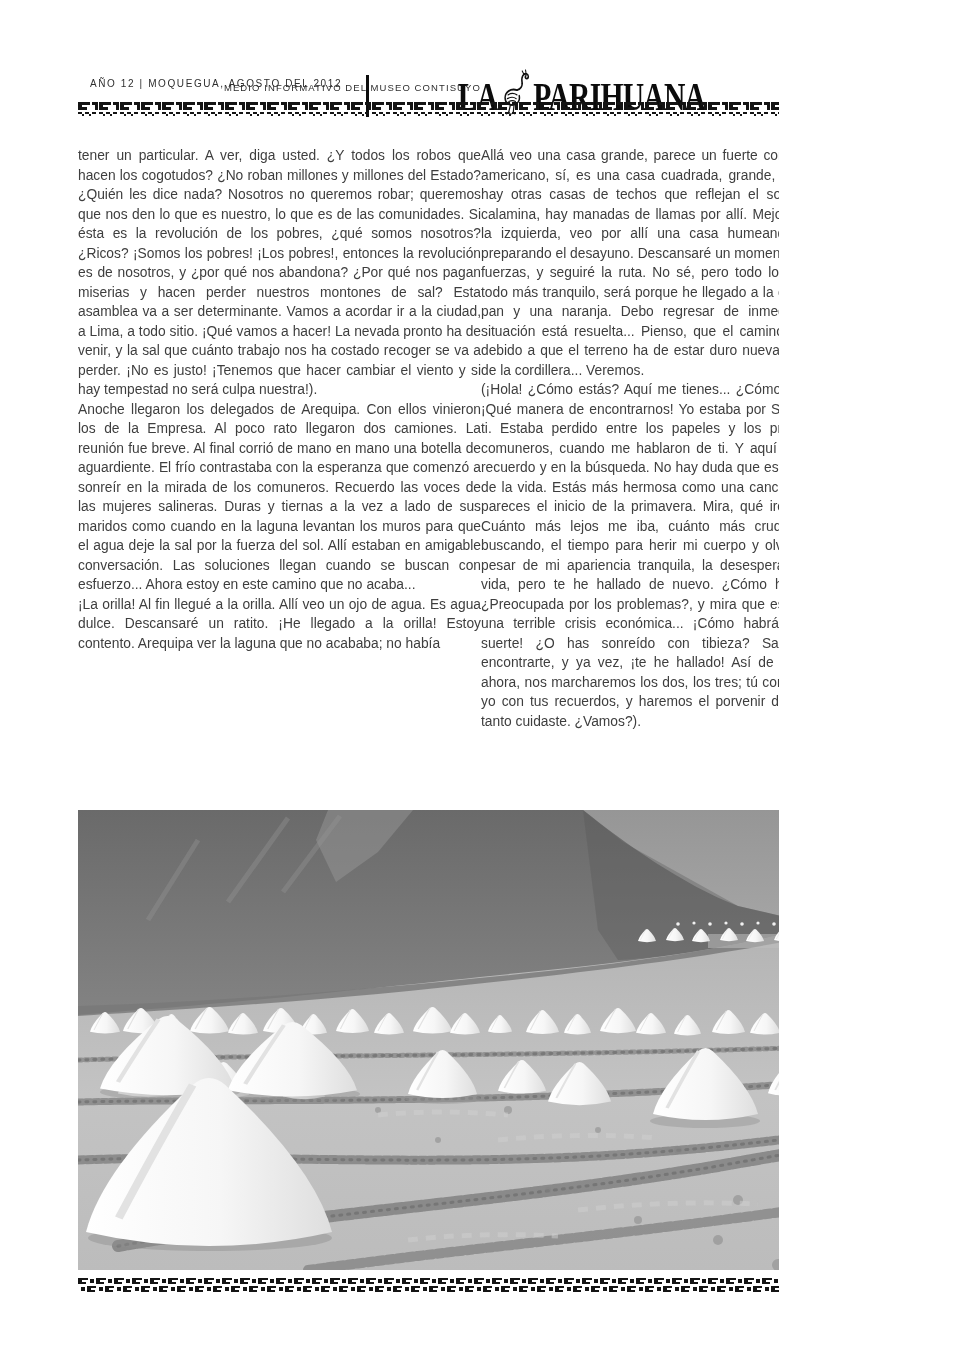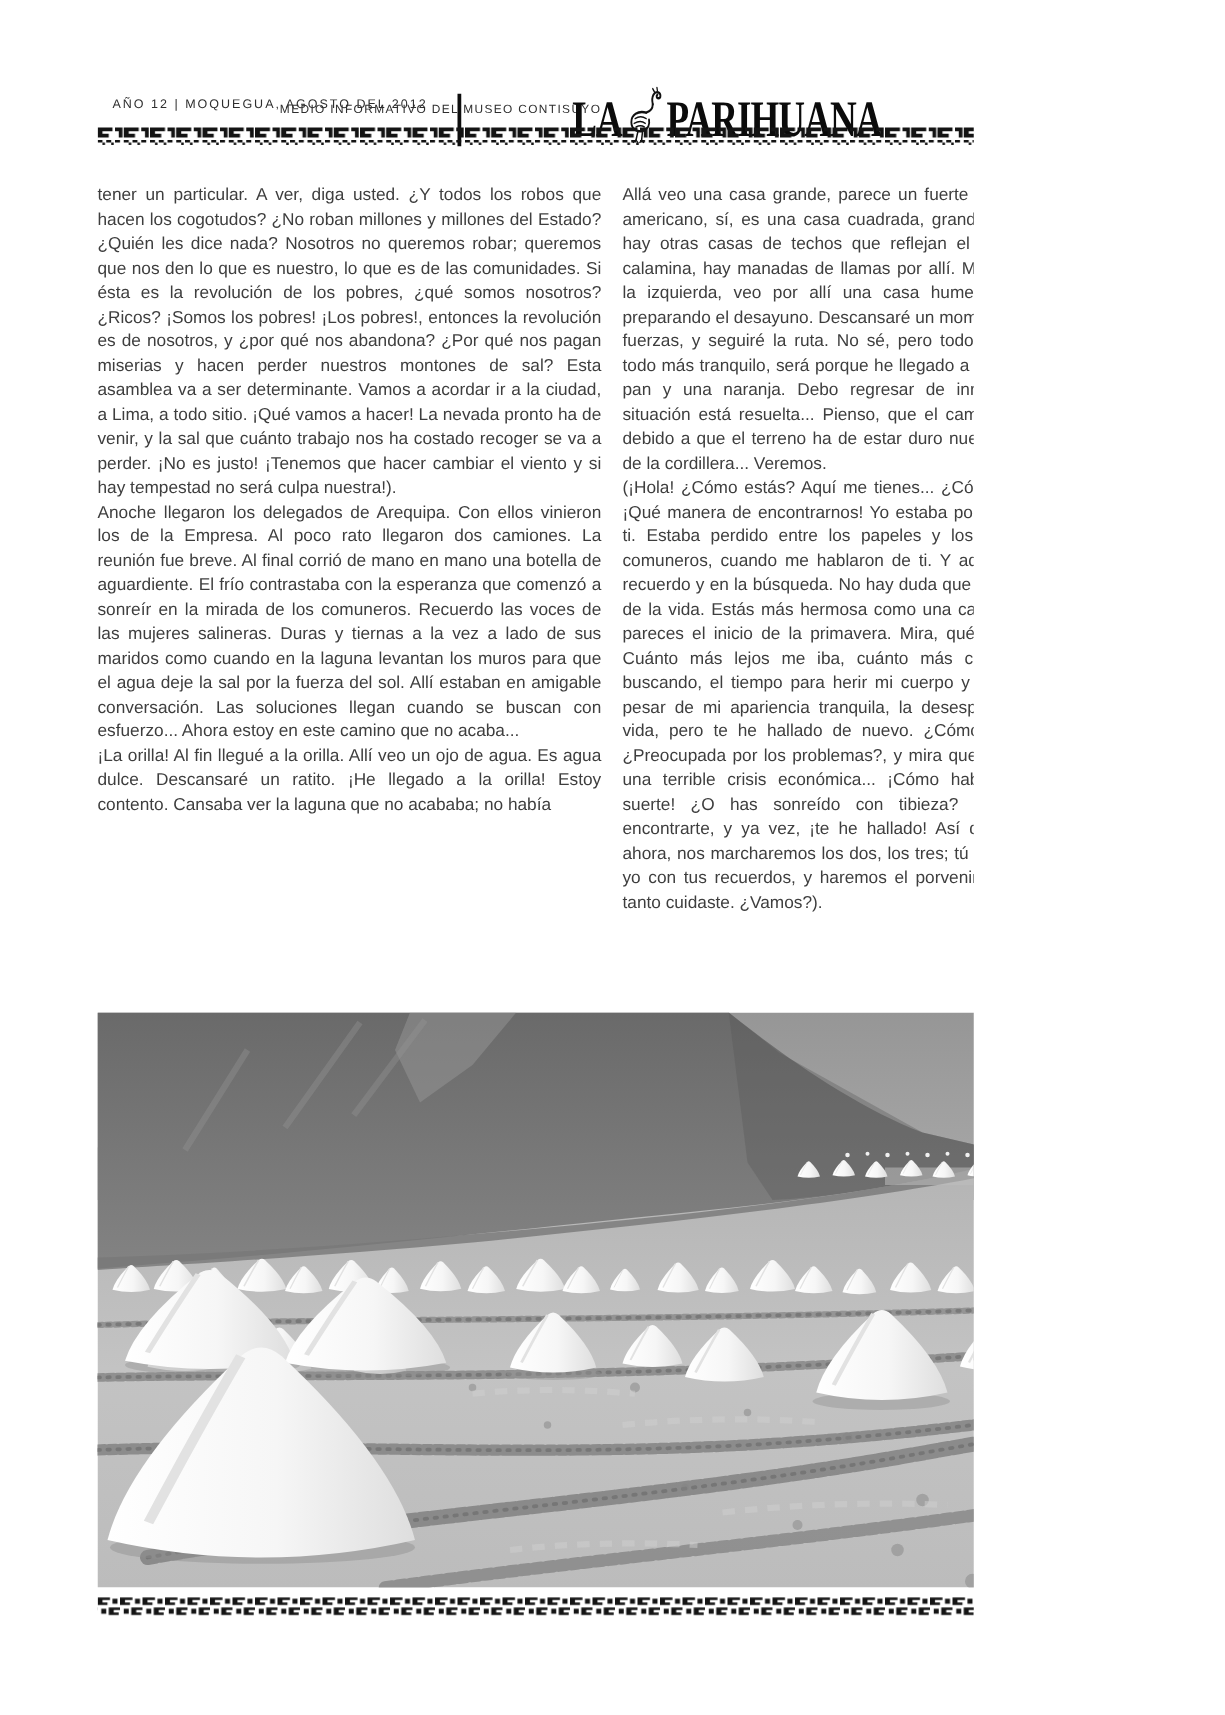--- a/index.html
+++ b/index.html
@@ -31,21 +31,21 @@
     transform:scaleY(1.08);
   }
   .masthead-bird{margin:0 2px 4px 2px;}
   
   .frieze{position:absolute;left:78px;width:824px;display:block;}
   .frieze-top{top:100px;height:16px;}
   .frieze-bottom{top:1277px;height:16px;}
   
   .columns{
     position:absolute;left:78px;top:146px;width:824px;
-    display:flex;gap:17px;
+    display:flex;
   }
   .col{width:403px;}
   .col p{
     margin:0;text-align:justify;
     font-size:13.8px;line-height:19.5px;color:#3e3e3e;
   }
   
   .photo{position:absolute;left:78px;top:810px;width:824px;height:460px;}
   .photo svg{display:block;}
   
@@ -99,21 +99,21 @@
         </g>
       </pattern>
     </defs>
     <rect width="824" height="16" fill="url(#pfTop)"></rect>
   </svg>
 
   <div class="columns">
     <div class="col">
       <p>tener un particular. A ver, diga usted. ¿Y todos los robos que hacen los cogotudos? ¿No roban millones y millones del Estado? ¿Quién les dice nada? Nosotros no queremos robar; queremos que nos den lo que es nuestro, lo que es de las comunidades. Si ésta es la revolución de los pobres, ¿qué somos nosotros? ¿Ricos? ¡Somos los pobres! ¡Los pobres!, entonces la revolución es de nosotros, y ¿por qué nos abandona? ¿Por qué nos pagan miserias y hacen perder nuestros montones de sal? Esta asamblea va a ser determinante. Vamos a acordar ir a la ciudad, a Lima, a todo sitio. ¡Qué vamos a hacer! La nevada pronto ha de venir, y la sal que cuánto trabajo nos ha costado recoger se va a perder. ¡No es justo! ¡Tenemos que hacer cambiar el viento y si hay tempestad no será culpa nuestra!).</p>
       <p>Anoche llegaron los delegados de Arequipa. Con ellos vinieron los de la Empresa. Al poco rato llegaron dos camiones. La reunión fue breve. Al final corrió de mano en mano una botella de aguardiente. El frío contrastaba con la esperanza que comenzó a sonreír en la mirada de los comuneros. Recuerdo las voces de las mujeres salineras. Duras y tiernas a la vez a lado de sus maridos como cuando en la laguna levantan los muros para que el agua deje la sal por la fuerza del sol. Allí estaban en amigable conversación. Las soluciones llegan cuando se buscan con esfuerzo... Ahora estoy en este camino que no acaba...</p>
-      <p>¡La orilla! Al fin llegué a la orilla. Allí veo un ojo de agua. Es agua dulce. Descansaré un ratito. ¡He llegado a la orilla! Estoy contento. Cansaba ver la laguna que no acababa; no había</p>
+      <p>¡La orilla! Al fin llegué a la orilla. Allí veo un ojo de agua. Es agua dulce. Descansaré un ratito. ¡He llegado a la orilla! Estoy contento. Arequipa ver la laguna que no acababa; no había</p>
     </div>
     <div class="col">
       <p>Allá veo una casa grande, parece un fuerte como los del oeste americano, sí, es una casa cuadrada, grande, plana, uh, cerca hay otras casas de techos que reflejan el sol, deben ser de calamina, hay manadas de llamas por allí. Mejor me dirijo hacia la izquierda, veo por allí una casa humeando, deben estar preparando el desayuno. Descansaré un momento, recobraré mis fuerzas, y seguiré la ruta. No sé, pero todo lo veo más cerca, todo más tranquilo, será porque he llegado a la orilla. Comeré un pan y una naranja. Debo regresar de inmediato, porque la situación está resuelta... Pienso, que el camino será más fácil, debido a que el terreno ha de estar duro nuevamente por el frío de la cordillera... Veremos.</p>
       <p>(¡Hola! ¿Cómo estás? Aquí me tienes... ¿Cómo va el pequeño? ¡Qué manera de encontrarnos! Yo estaba por Salinas y supe de ti. Estaba perdido entre los papeles y los problemas de los comuneros, cuando me hablaron de ti. Y aquí me tienes en el recuerdo y en la búsqueda. No hay duda que estás en la plenitud de la vida. Estás más hermosa como una canción de alegría, si pareces el inicio de la primavera. Mira, qué ironía del destino. Cuánto más lejos me iba, cuánto más crudo era el clima, buscando, el tiempo para herir mi cuerpo y olvidarte, porque a pesar de mi apariencia tranquila, la desesperación minaba mi vida, pero te he hallado de nuevo. ¿Cómo ha sido tu vida? ¿Preocupada por los problemas?, y mira que estamos sufriendo una terrible crisis económica... ¡Cómo habrás malhadado tu suerte! ¿O has sonreído con tibieza? Sabía que iba a encontrarte, y ya vez, ¡te he hallado! Así de improviso. Pero, ahora, nos marcharemos los dos, los tres; tú con mi esperanza y yo con tus recuerdos, y haremos el porvenir de tu destino que tanto cuidaste. ¿Vamos?).</p>
     </div>
   </div>
 
   <div class="photo">
     <svg width="824" height="460" viewBox="0 0 824 460" preserveAspectRatio="none">
       <defs>

